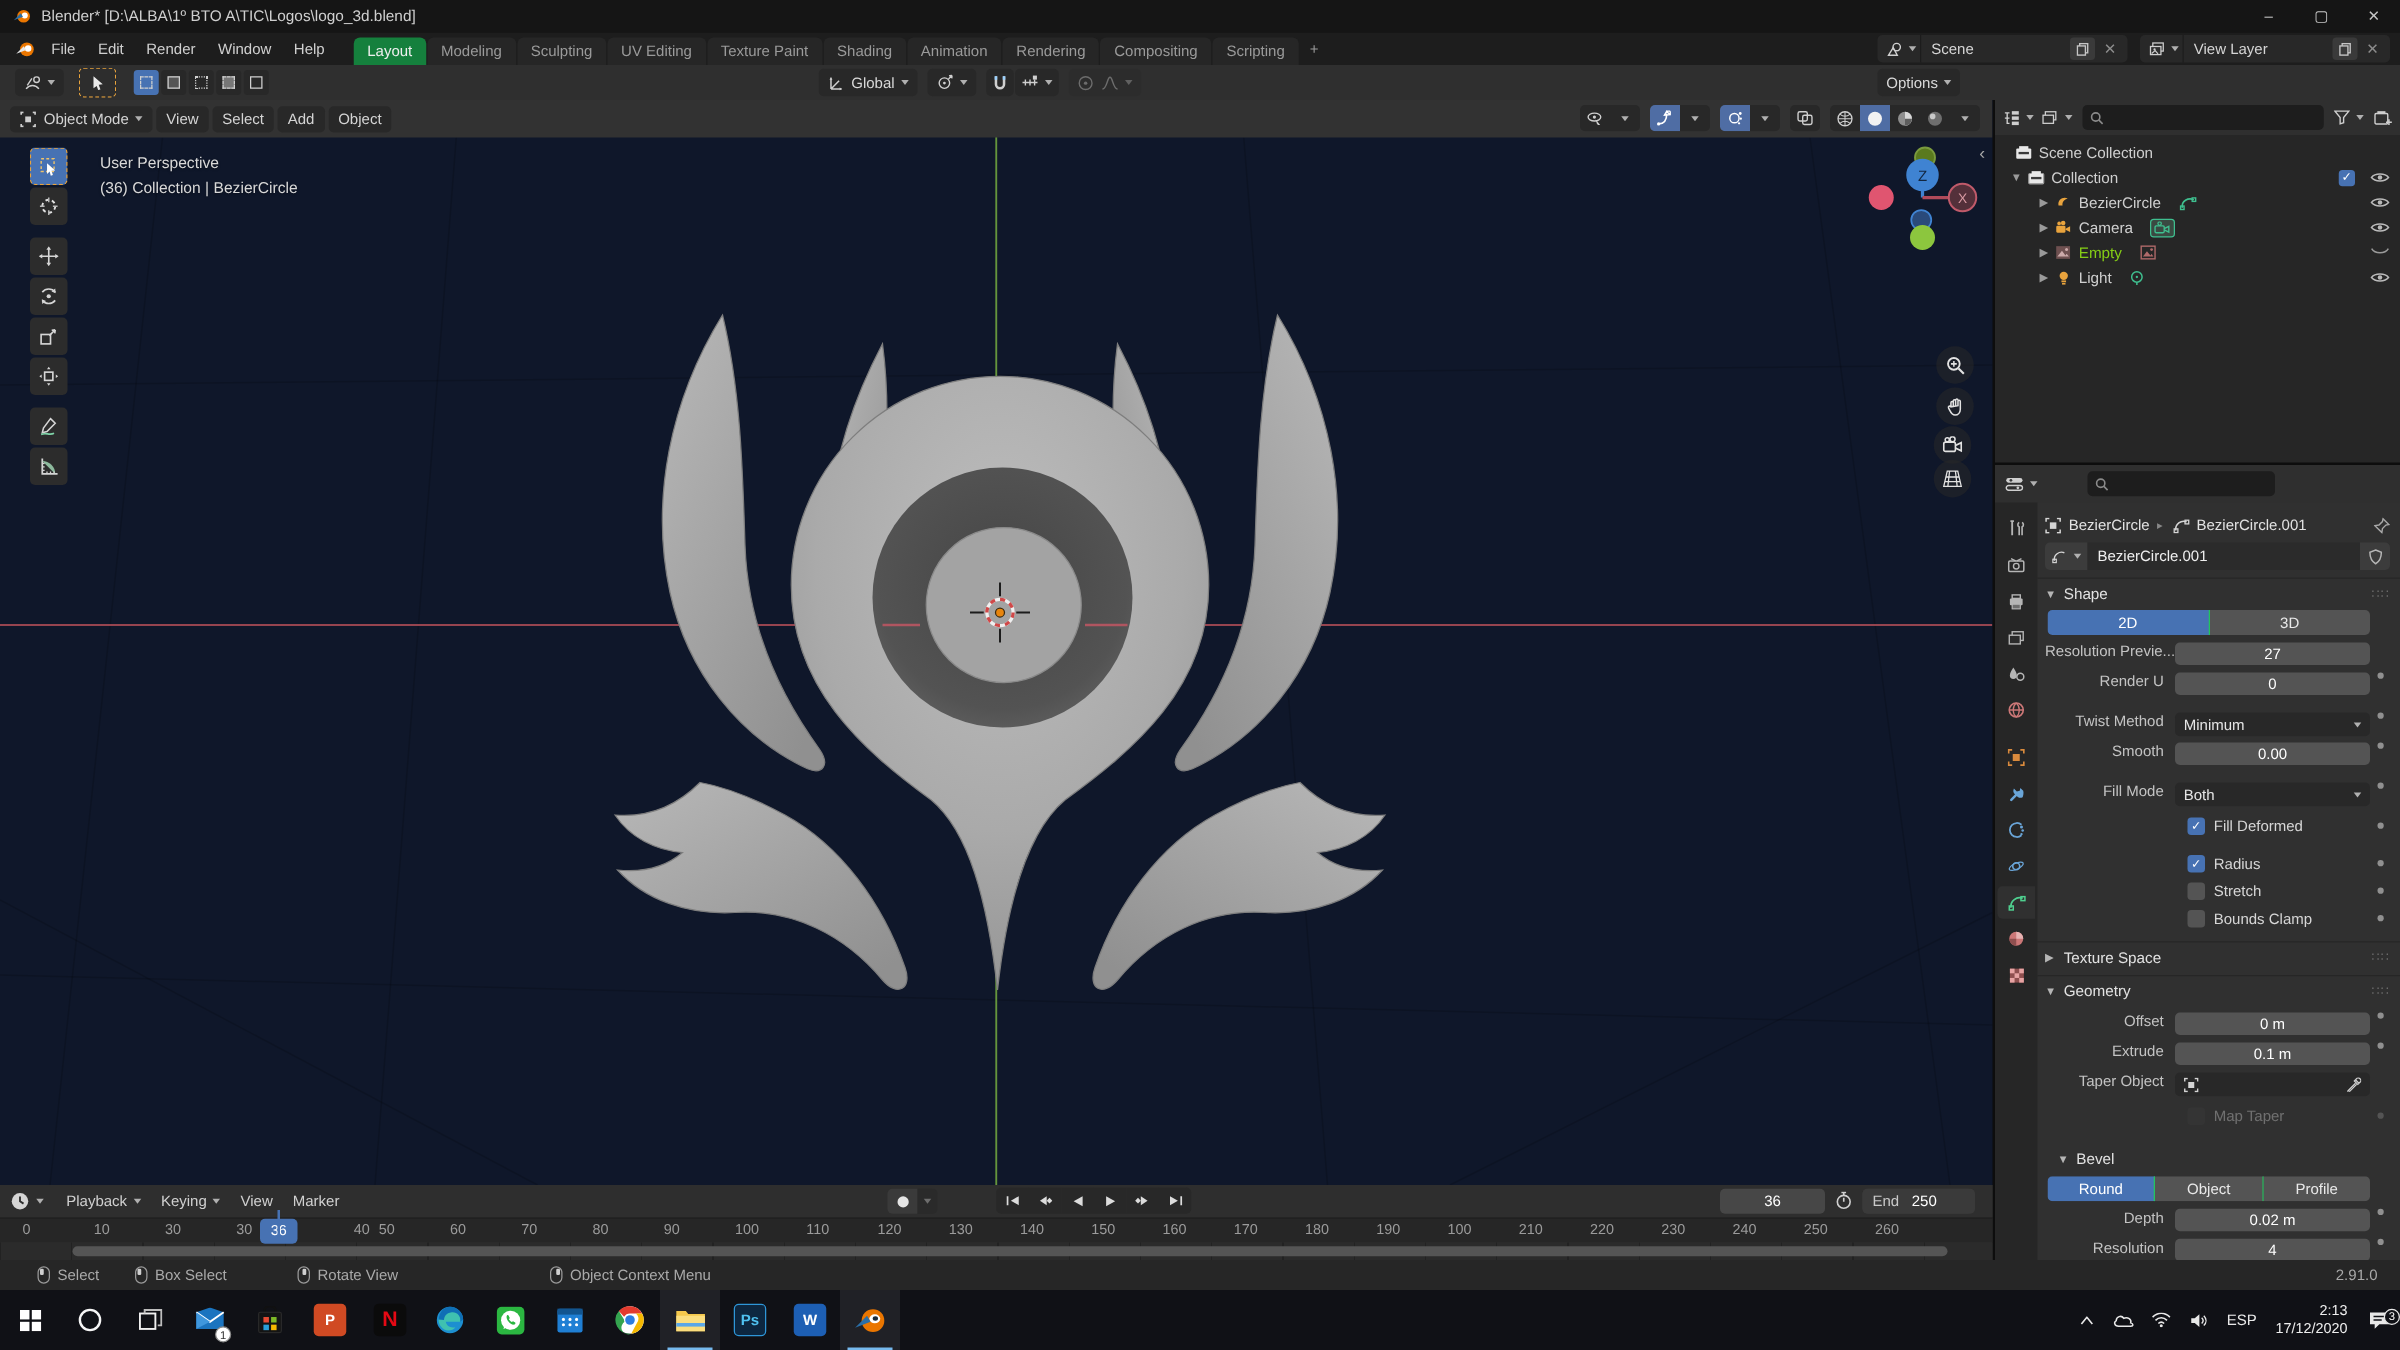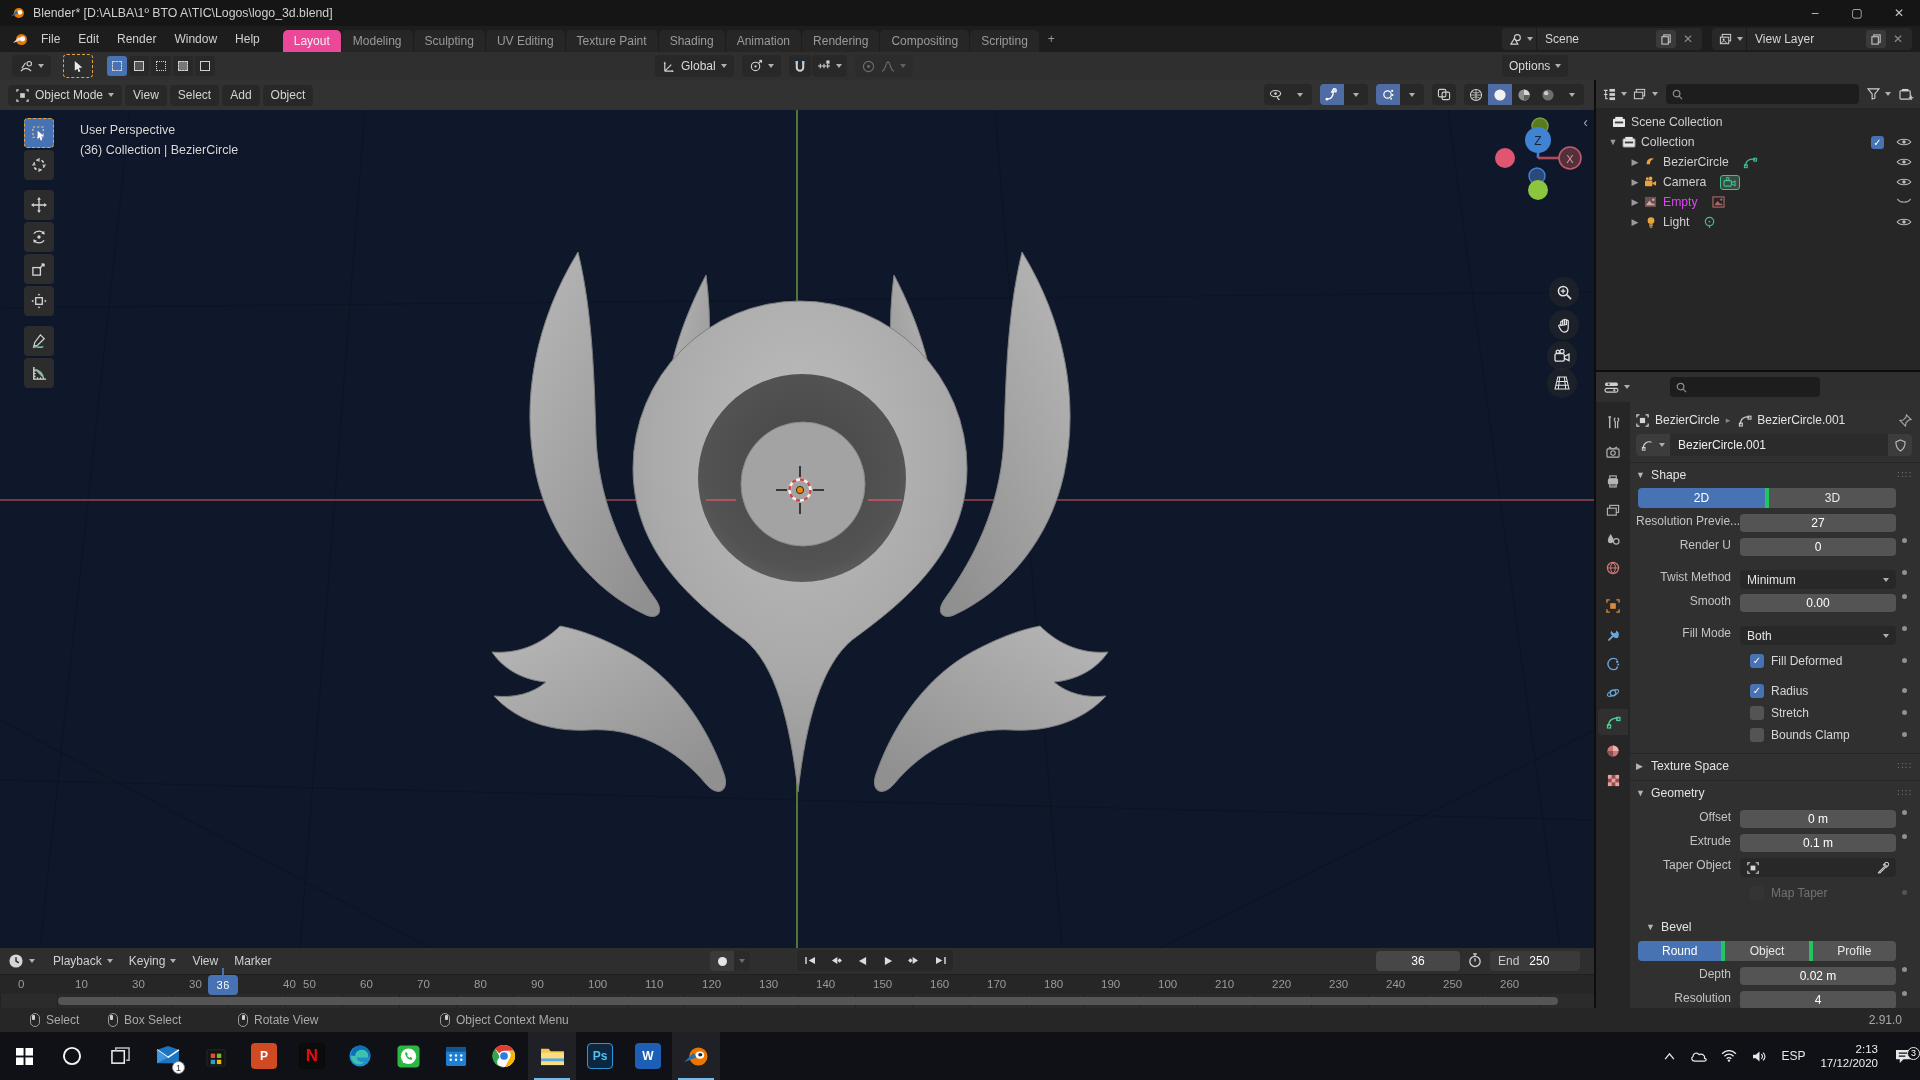--- a/index.html
+++ b/index.html
@@ -9,21 +9,21 @@
   .row{display:flex;align-items:center}
   svg{display:block}
   
   #titlebar{left:0;top:0;width:1920px;height:26px;background:#151515;display:flex;align-items:center;padding-left:10px;color:#cfcfcf}
   #titlebar .wctrl{margin-left:auto;display:flex;height:100%}
   #titlebar .wbtn{width:42px;height:100%;display:flex;align-items:center;justify-content:center;color:#c5c5c5;font-size:12px}
   #menubar{left:0;top:26px;width:1920px;height:26px;background:#1d1d1d;display:flex;align-items:center;padding-left:8px}
   .menu-item{padding:0 9px;color:#d0d0d0;height:20px;display:flex;align-items:center;border-radius:3px}
   .ws-tabs{display:flex;align-items:flex-end;height:26px;margin-left:14px}
   .ws-tab{padding:4px 11px 5px;color:#9a9a9a;background:#262626;border-radius:5px 5px 0 0;margin-right:1px;height:22px}
-  .ws-tab.active{background:#ec4899;color:#efefef}
+  .ws-tab.active{background:#15803d;color:#efefef}
   .ws-plus{color:#9a9a9a;padding:0 8px}
   .db-widget{height:22px;background:#282828;border-radius:4px;display:flex;align-items:center;padding:0 4px;color:#d5d5d5}
   .db-widget .seg{display:flex;align-items:center;padding:0 3px;border-right:1px solid #1c1c1c;height:100%}
   .db-widget .txt{padding:0 8px;flex:1}
   .mini-btn{width:20px;height:18px;display:flex;align-items:center;justify-content:center;color:#b5b5b5;background:#3a3a3a;border-radius:3px;margin-left:2px}
   #toolsettings{left:0;top:52px;width:1920px;height:28px;background:#2f2f2f;display:flex;align-items:center}
   .pill{background:#282828;border-radius:4px;height:22px;display:inline-flex;align-items:center;padding:0 7px;color:#d9d9d9}
   .chev{width:0;height:0;border-left:3.5px solid transparent;border-right:3.5px solid transparent;border-top:4px solid #b0b0b0;margin-left:5px;display:inline-block}
   .tool-active-btn{width:30px;height:24px;border:1px dashed #e8a33d;border-radius:4px;background:#2d2d2d;display:flex;align-items:center;justify-content:center}
   .selmode{width:20px;height:20px;border-radius:3px;background:#282828;display:flex;align-items:center;justify-content:center;margin-left:2px}
@@ -46,42 +46,42 @@
   .nav-btn{position:absolute;width:30px;height:30px;border-radius:50%;background:rgba(40,40,40,.55);display:flex;align-items:center;justify-content:center;color:#d6d6d6;z-index:6}
   #vp-collapse{position:absolute;right:6px;top:34px;color:#aaa;font-size:14px;z-index:6}
   
   #outliner{left:1596px;top:80px;width:324px;height:290px;background:#262626;overflow:hidden}
   #outliner-filter{height:28px;background:#2f2f2f;display:flex;align-items:center;padding:0 6px}
   .srch{background:#1d1d1d;border-radius:4px;height:20px;display:flex;align-items:center;color:#8a8a8a;padding:0 6px}
   .ol-row{height:20px;display:flex;align-items:center;color:#cfcfcf;padding-left:10px;position:relative;font-size:12.2px}
   .ol-row .caret{width:14px;color:#9a9a9a;font-size:9px;text-align:center}
   .ol-row .oi{width:17px;display:flex;justify-content:center;margin-right:4px}
   .ol-right{position:absolute;right:8px;display:flex;align-items:center}
-  .muted{color:#d946ef}
+  .muted{color:#84cc16}
   .datai{margin-left:14px;display:flex;align-items:center}
   
   #properties{left:1596px;top:372px;width:324px;height:636px;background:#303030;overflow:hidden}
   #prop-header{height:30px;background:#2f2f2f;display:flex;align-items:center;padding:0 8px}
   #prop-tabs{position:absolute;left:0;top:30px;bottom:0;width:34px;background:#262626;display:flex;flex-direction:column;align-items:center;padding-top:8px}
   .ptab{width:30px;height:26px;display:flex;align-items:center;justify-content:center;margin-bottom:3px;border-radius:4px 0 0 4px;color:#b5b5b5}
   .ptab.active{background:#303030}
   .ptab.gap{margin-top:9px}
   #prop-content{position:absolute;left:34px;right:0;top:30px;bottom:0;padding:6px 8px 0 6px}
   .prow{display:flex;height:22px;margin-bottom:2px}
   .plabel{width:104px;text-align:right;color:#c3c3c3;padding-right:9px;white-space:nowrap;overflow:hidden;flex:none}
   .pfield{flex:1;background:#545454;border-radius:4px;height:18px;display:flex;align-items:center;justify-content:center;color:#fff}
   .pdrop{flex:1;background:#282828;border-radius:4px;height:19px;display:flex;align-items:center;color:#e5e5e5;padding:0 7px}
   .pdrop .chev{margin-left:auto}
   .adot{width:16px;display:flex;justify-content:center}
   .adot i{width:5px;height:5px;border-radius:50%;background:#909090}
   .sechdr{display:flex;align-items:center;height:24px;color:#e2e2e2;border-top:1px solid #262626;margin:3px -8px 2px -6px;padding:0 8px 0 6px;font-size:12.2px}
   .sechdr .tri{font-size:9px;color:#b5b5b5;width:15px}
   .sechdr .grip{margin-left:auto;color:#6d6d6d;letter-spacing:1px;font-size:10px}
   .segment{display:flex;border-radius:4px;overflow:hidden;height:20px;margin:2px 16px 6px 2px}
-  .segment .sg{flex:1;background:#545454;display:flex;align-items:center;justify-content:center;color:#e9e9e9;border-right:4px solid #22c55e}
+  .segment .sg{flex:1;background:#545454;display:flex;align-items:center;justify-content:center;color:#e9e9e9;border-right:1px solid #22c55e}
   .segment .sg:last-child{border-right:none}
   .segment .sg.on{background:#4772b3;color:#fff}
   .chkrow{display:flex;align-items:center;height:21px;margin-left:114px;margin-bottom:1px;color:#d6d6d6}
   .chk{width:14px;height:14px;border-radius:3px;background:#545454;margin-right:7px;display:flex;align-items:center;justify-content:center;color:#fff;font-size:10px}
   .chk.on{background:#4772b3}
   .spacer8{height:8px}.spacer4{height:4px}
   
   #timeline{left:0;top:948px;width:1594px;height:60px;background:#2e2e2e}
   #tl-header{height:26px;display:flex;align-items:center;padding-left:8px;background:#2e2e2e}
   .tl-menu{color:#d0d0d0;padding:0 8px;display:flex;align-items:center}

